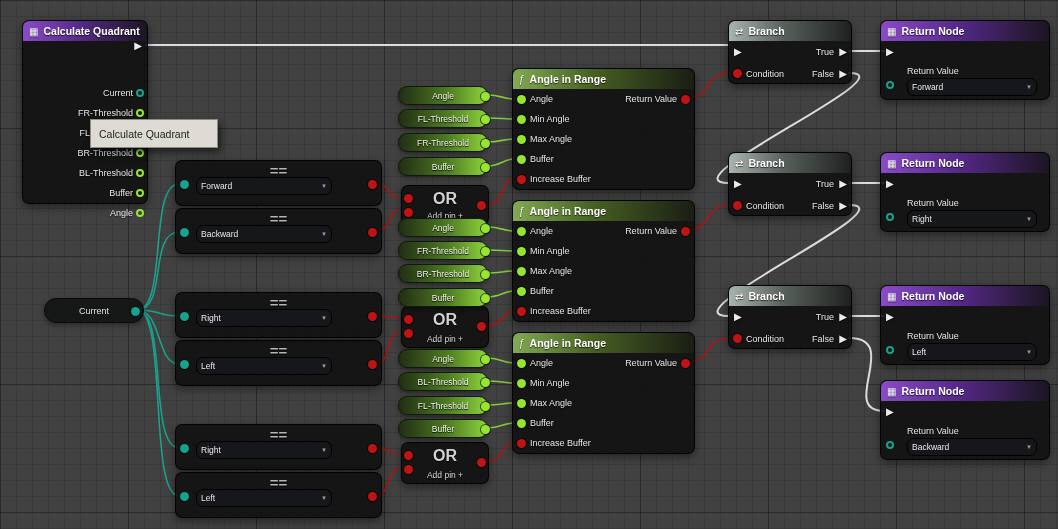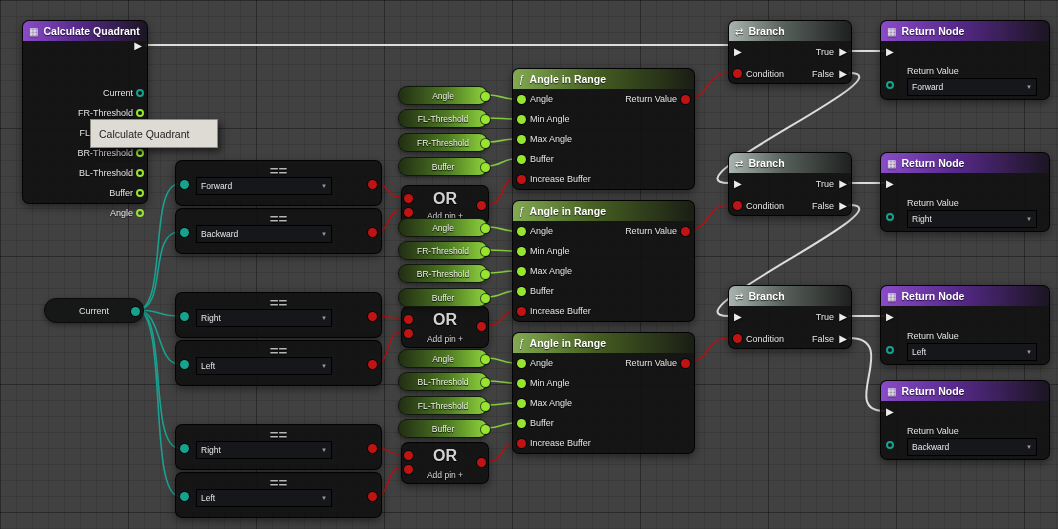--- a/index.html
+++ b/index.html
@@ -22,21 +22,21 @@
   .hdr.gray{background:linear-gradient(90deg,#aab4ae 0%,#57605b 45%,rgba(60,66,62,.25) 100%)}
   .nicon{font-size:10px;font-weight:normal}
   .exec{position:absolute;font-size:10px;line-height:10px;color:#ececec;text-shadow:0 1px 1px #000}
   .pin{position:absolute;width:9px;height:9px;border-radius:50%;box-shadow:0 0 0 1px rgba(0,0,0,.6)}
   .pin.green{background:#97e52f}
   .pin.red{background:#c01414}
   .pin.teal{background:#16a28c}
   .pin.hollow{background:transparent;width:8px;height:8px;border:2px solid #97e52f;box-shadow:none}
   .pin.hollow.teal{border-color:#16a28c;background:transparent}
   .lbl{position:absolute;font-size:9px;line-height:13px;height:13px;color:#e6e6e6;white-space:nowrap;text-shadow:0 1px 1px rgba(0,0,0,.6)}
-  .dd{position:absolute;height:17px;background:#15171a;border:1px solid #000;border-radius:0;
+  .dd{position:absolute;height:17px;background:#15171a;border:1px solid #000;border-radius:7px;
       display:flex;align-items:center;justify-content:space-between;padding:8px 4px;color:#e8e8e8;font-size:8.5px;white-space:nowrap}
   .dd .caret{font-size:6px;color:#9a9a9a;margin-left:4px}
   .eqicon{position:absolute;top:1px;left:0;width:100%;text-align:center;font-size:15px;font-weight:bold;
           color:#b5b5b5;letter-spacing:0;text-shadow:0 1px 1px #000}
   .or-title{position:absolute;top:4px;left:0;width:100%;text-align:center;font-size:16px;font-weight:bold;color:#d2d2d2;text-shadow:0 1px 1px #000}
   .or-add{position:absolute;bottom:3px;left:0;width:100%;text-align:center;font-size:8.5px;color:#d8d8d8;text-shadow:0 1px 1px #000}
   .pillg{position:absolute;z-index:3;height:19px;border-radius:9px;border:1px solid #101a08;
          background:linear-gradient(90deg,#222e14 0%,#4e7a23 55%,#8fd43c 100%);
          display:flex;align-items:center;justify-content:center;color:#f2f6ea;font-size:8.5px;
          text-shadow:0 1px 1px #000;box-shadow:0 2px 4px rgba(0,0,0,.4)}

